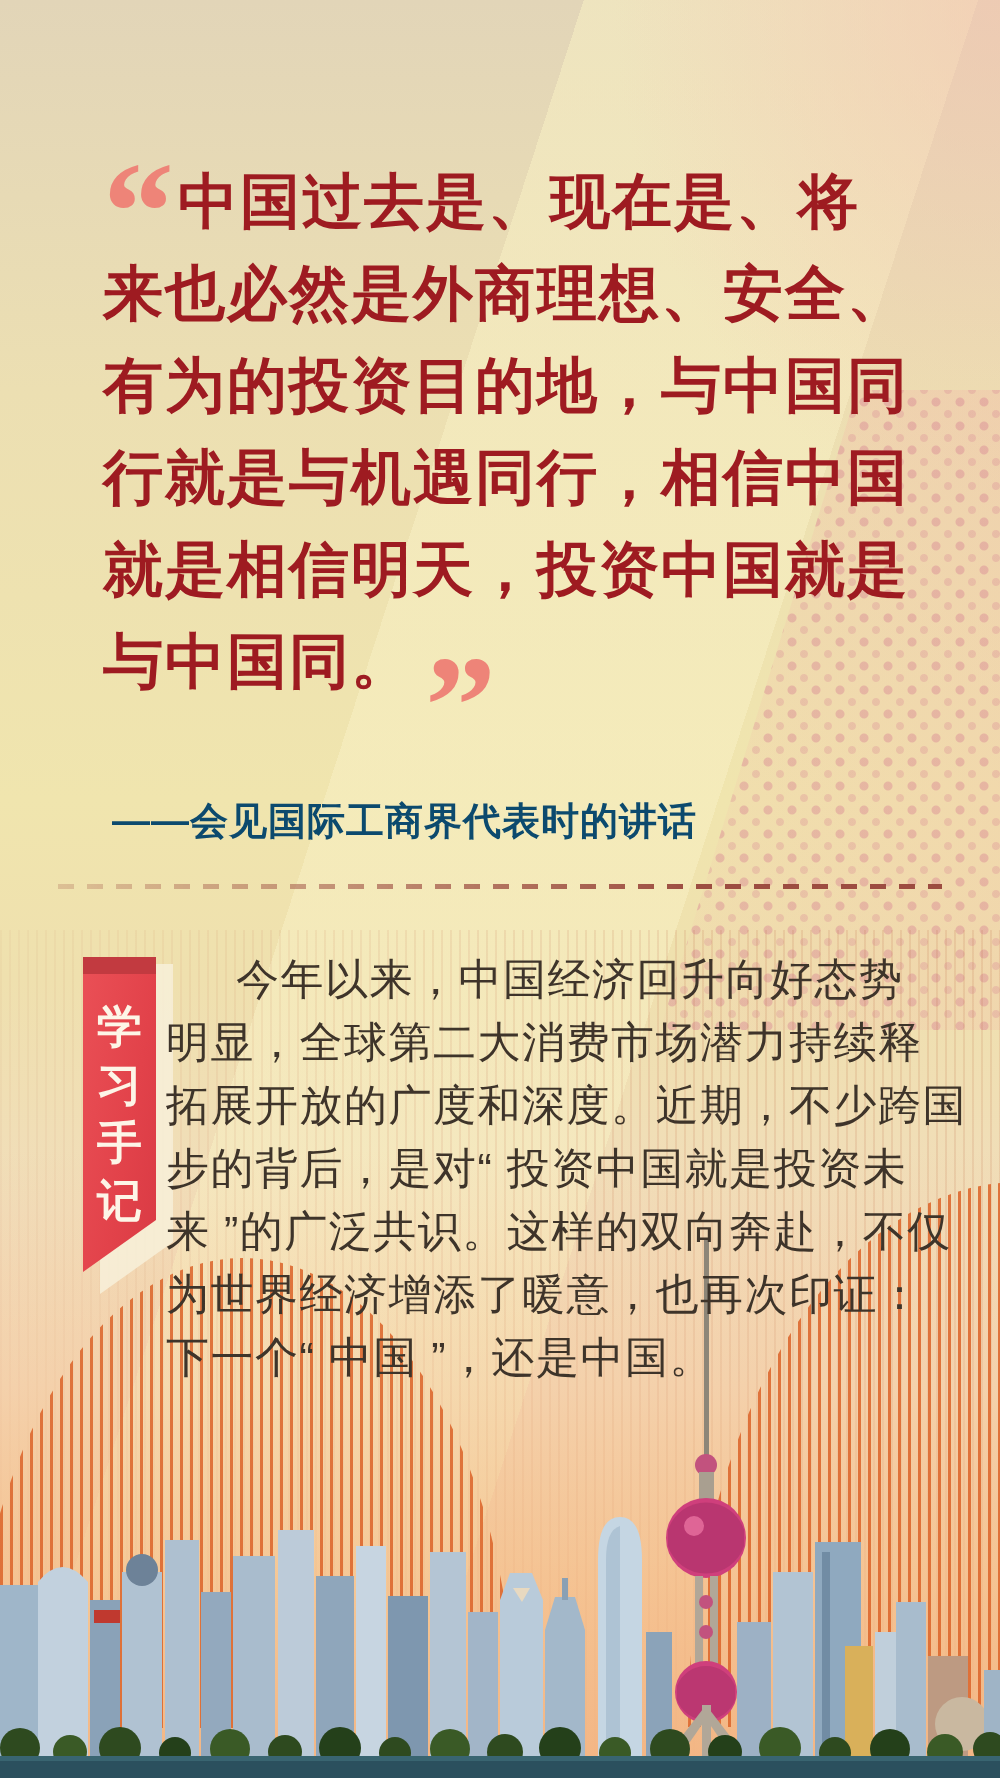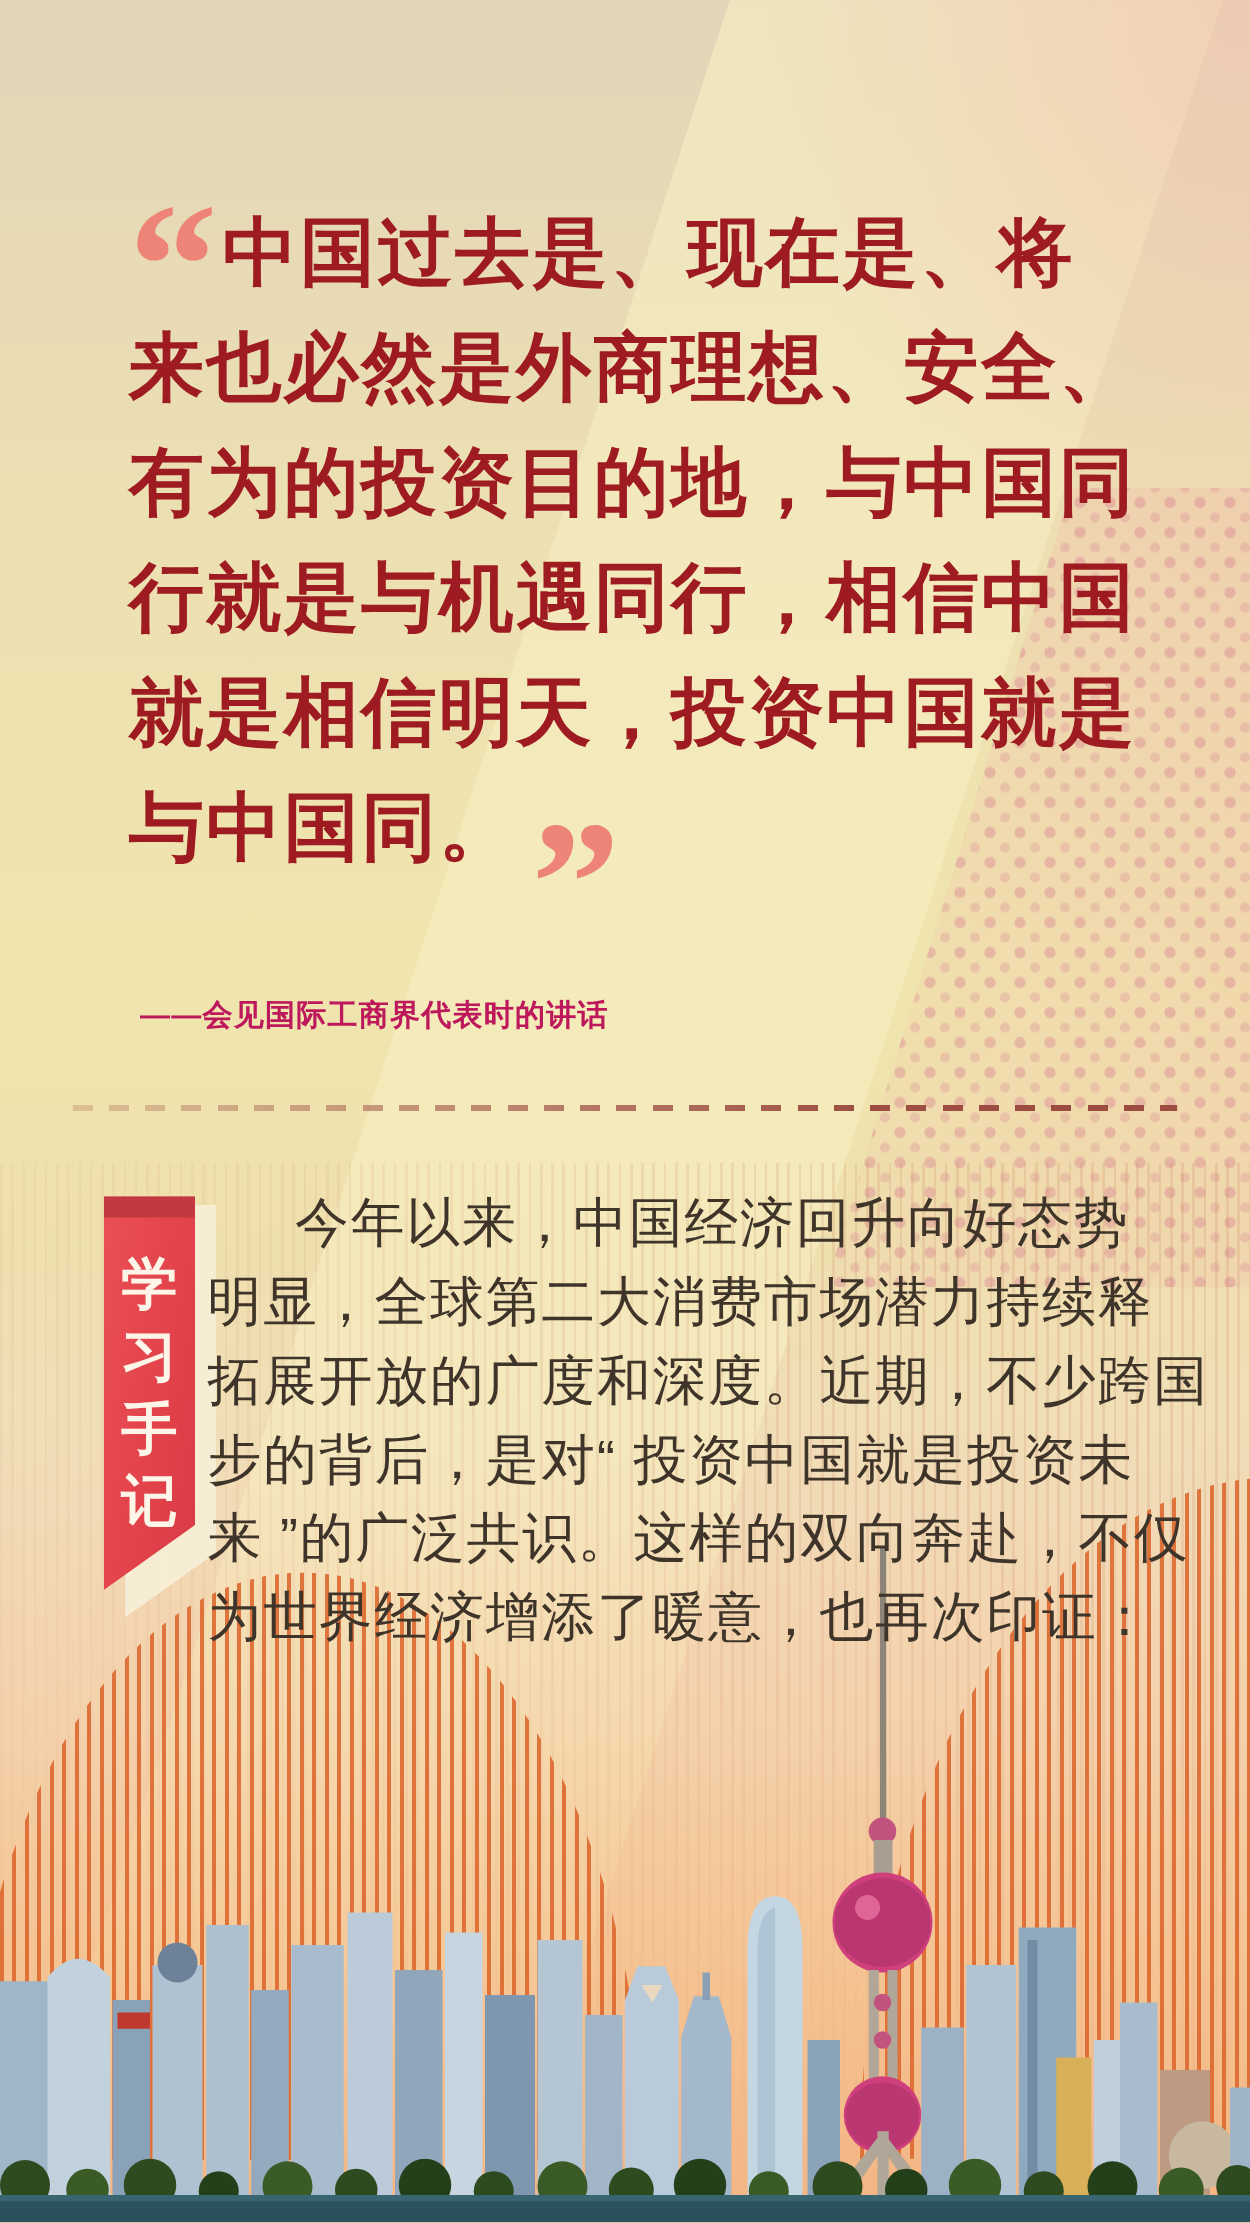--- a/index.html
+++ b/index.html
@@ -36,21 +36,21 @@
   .bars-right{left:688px;top:1182px;width:332px;height:545px;
     clip-path:ellipse(100% 100% at 100% 100%);}
   
   .quote{position:absolute;left:103px;top:156px;z-index:6;
     font-family:"Liberation Serif","DejaVu Serif",serif;font-weight:700;
     color:#9e1b21;font-size:60px;letter-spacing:2px;}
   .q-line{height:92px;line-height:92px;white-space:nowrap;}
   .q-open{font-size:142px;color:#ee8478;line-height:0;vertical-align:-38px;margin-right:4px;letter-spacing:0;}
   .q-close{font-size:142px;color:#ee8478;line-height:0;vertical-align:-72px;margin-left:12px;letter-spacing:0;}
   .attribution{position:absolute;left:112px;top:796px;z-index:6;
-    font-size:24px;font-weight:700;letter-spacing:1px;color:#be185d;white-space:nowrap;}
+    font-size:38px;font-weight:700;letter-spacing:1px;color:#0c4a6e;white-space:nowrap;}
   .divider{position:absolute;left:58px;top:884px;width:884px;height:5px;z-index:6;
     background:repeating-linear-gradient(90deg,#98453b 0 16px,rgba(0,0,0,0) 16px 29px);
     -webkit-mask-image:linear-gradient(90deg,rgba(0,0,0,.22),rgba(0,0,0,.95) 72%);
     mask-image:linear-gradient(90deg,rgba(0,0,0,.22),rgba(0,0,0,.95) 72%);}
   
   .ribbon-back{position:absolute;left:100px;top:964px;width:73px;height:330px;z-index:4;
     background:rgba(247,239,216,.88);
     clip-path:polygon(0 0,100% 0,100% calc(100% - 52px),0 100%);}
   .ribbon{position:absolute;left:83px;top:957px;width:73px;height:315px;z-index:5;
     background:linear-gradient(100deg,#ea5056 0%,#e2424a 60%,#d93a44 100%);
@@ -191,15 +191,16 @@
     </div>
   </div>
 
   <div class="article">
     <div class="a-line indent">今年以来，中国经济回升向好态势</div>
     <div class="a-line">明显，全球第二大消费市场潜力持续释</div>
     <div class="a-line">拓展开放的广度和深度。近期，不少跨国</div>
     <div class="a-line">步的背后，是对“ 投资中国就是投资未</div>
     <div class="a-line">来 ”的广泛共识。这样的双向奔赴，不仅</div>
     <div class="a-line">为世界经济增添了暖意，也再次印证：</div>
+    <div class="a-line">下一个“ 中国 ”，还是中国。</div>
   </div>
 
 </div>
 
 </body></html>

